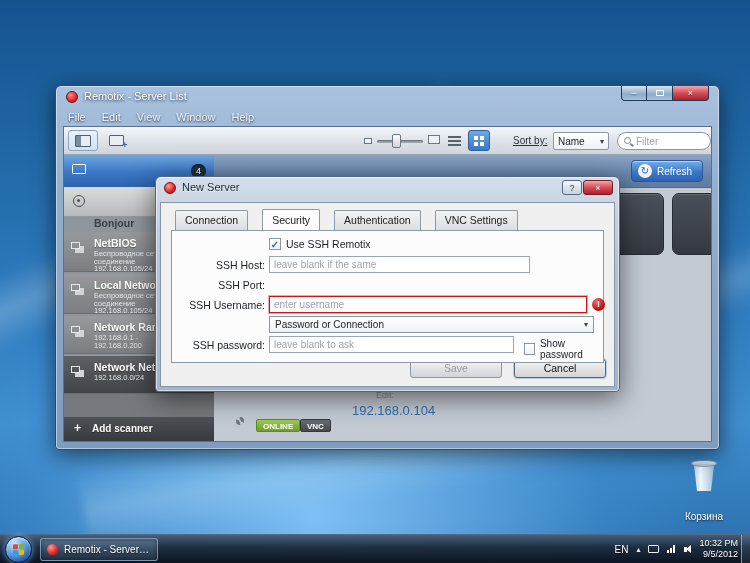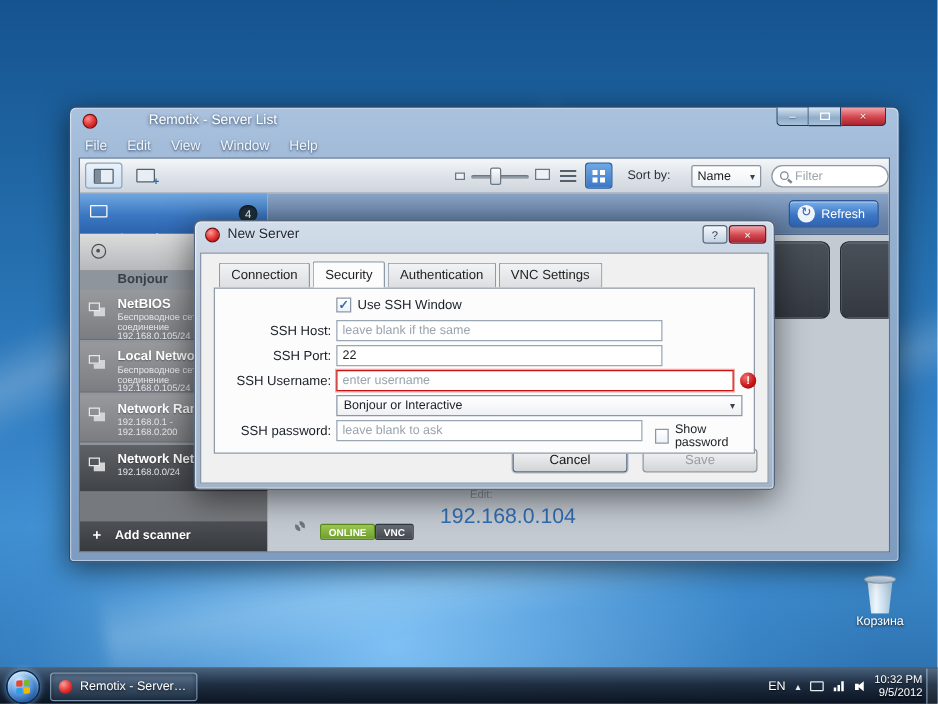--- a/index.html
+++ b/index.html
@@ -19,31 +19,31 @@
   .streak3 { left:80px; top:420px; width:600px; height:80px; transform:rotate(-10deg);
     background:linear-gradient(180deg, transparent, rgba(210,240,255,.25), transparent); }
 
   .recycle-bin { position:absolute; right:14px; top:460px; width:64px; text-align:center; color:#fff; }
   .bin-icon { width:26px; height:32px; margin:0 auto; position:relative; }
   .bin-rim { position:absolute; top:0; left:0; width:26px; height:7px; border-radius:50%;
     background:linear-gradient(180deg,#eaf4fc,#a9c2d6); border:1px solid rgba(90,120,150,.6); }
   .bin-body { position:absolute; top:4px; left:2px; width:22px; height:27px;
     background:linear-gradient(90deg,#b9cfe0,#eef7fe 35%,#cfe2f0 60%,#9db8cc);
     clip-path:polygon(4% 0,96% 0,82% 100%,18% 100%); }
-  .recycle-bin .rb-label { display:block; margin-top:0; font-size:10px; text-shadow:0 1px 2px rgba(0,0,0,.8); }
+  .recycle-bin .rb-label { display:block; margin-top:19px; font-size:10px; text-shadow:0 1px 2px rgba(0,0,0,.8); }
 
   
   .main-window { position:absolute; left:55px; top:85px; width:665px; height:365px;
     background:linear-gradient(180deg,#aac2de 0%, #93afce 30%, #7e9cc0 100%);
     border:1px solid #2d4a6e; border-radius:6px 6px 4px 4px;
     box-shadow:0 5px 22px rgba(0,0,0,.55), inset 0 0 0 1px rgba(255,255,255,.45); }
   .mw-titlebar { position:relative; height:22px; }
   .mw-appicon { position:absolute; left:10px; top:5px; width:12px; height:12px; border-radius:50%;
     background:radial-gradient(circle at 35% 30%, #ff8a8a, #e03030 55%, #8f0f0f); border:1px solid #7a1010; }
-  .mw-title { position:absolute; left:28px; top:4px; font-size:11px; color:#fff; text-shadow:0 1px 3px rgba(10,30,60,.9);margin-left:35px; }
+  .mw-title { position:absolute; left:28px; top:4px; font-size:11px; color:#fff; text-shadow:0 1px 3px rgba(10,30,60,.9); }
   .cap-group { position:absolute; top:0; right:10px; display:flex; }
   .capbtn { height:15px; border:1px solid #1d3a5c; border-top:none; display:flex; align-items:center; justify-content:center;
     font-size:9px; color:#fff; text-shadow:0 1px 1px rgba(0,0,0,.5); }
   .capbtn.min { width:26px; border-radius:0 0 0 4px; background:linear-gradient(180deg,#d5e4f2,#8fabc8 60%,#a9c2da); }
   .capbtn.max { width:26px; border-left:none; background:linear-gradient(180deg,#d5e4f2,#8fabc8 60%,#a9c2da); }
   .capbtn.close { width:36px; border-left:none; border-radius:0 0 4px 0;
     background:linear-gradient(180deg,#f2a6aa,#d4464f 55%,#a8232e); }
   .maxbox { width:8px; height:6px; border:1px solid #fff; display:inline-block; }
   .mw-menubar { position:relative; height:18px; padding-left:12px; display:flex; gap:16px; align-items:center; }
   .menu-item { font-size:11px; color:#f2f7fc; text-shadow:0 1px 2px rgba(10,30,60,.8); }
@@ -65,21 +65,21 @@
   .slider-handle { position:absolute; left:328px; top:7px; width:9px; height:14px; border:1px solid #6a7886; border-radius:2px;
     background:linear-gradient(180deg,#fdfdfd,#cfd6dd); }
   .ic-screen-l { position:absolute; left:364px; top:8px; width:12px; height:9px; border:1px solid #6a7886; background:#eef2f6; }
   .ic-list { width:13px; height:10px;
     background:repeating-linear-gradient(180deg,#55616d 0 2px, transparent 2px 4px); }
   .tbtn.gridsel { border:1px solid #2d5e9e; background:linear-gradient(180deg,#6fa8e6,#3a77c4); }
   .ic-grid { width:10px; height:10px; position:relative; }
   .ic-grid i { position:absolute; width:4px; height:4px; background:#fff; }
   .ic-grid i:nth-child(1){left:0;top:0}.ic-grid i:nth-child(2){right:0;top:0}
   .ic-grid i:nth-child(3){left:0;bottom:0}.ic-grid i:nth-child(4){right:0;bottom:0}
-  .sort-label { position:absolute; left:438px; top:8px; font-size:10px; color:#2a323a; }
+  .sort-label { position:absolute; left:449px; top:8px; font-size:10px; color:#2a323a;text-decoration:underline; }
   .sort-combo { position:absolute; left:489px; top:5px; width:56px; height:18px; border:1px solid #8a97a6; border-radius:2px;
     background:linear-gradient(180deg,#fff,#eef1f4); font-size:10px; color:#1a2026; display:flex; align-items:center; padding:0 4px; }
   .sort-combo .arr { margin-left:auto; font-size:8px; color:#3a4document; color:#3a4450; }
   .filter-box { position:absolute; left:553px; top:5px; width:94px; height:18px; border:1px solid #8a97a6; border-radius:9px;
     background:#fff;padding-left:44px; }
   .mag-icon { position:absolute; left:6px; top:4px; width:7px; height:7px; border:1.5px solid #7a8694; border-radius:50%; }
   .mag-icon::after { content:""; position:absolute; left:5px; top:6px; width:4px; height:1.5px; background:#7a8694; transform:rotate(40deg); }
   .filter-input { position:absolute; left:18px; top:1px; width:70px; height:14px; border:none; outline:none; font-size:10px;
     font-family:"Liberation Sans",sans-serif; color:#333; background:transparent; }
   .filter-input::placeholder { color:#9aa4ae; }
@@ -122,21 +122,21 @@
     background:linear-gradient(180deg,#8aa4c6,#6a86ac 60%,#5f7ba1); border-bottom:1px solid #51688a; }
   .refresh-btn { position:absolute; right:8px; top:5px; height:22px; border-radius:4px; border:1px solid #2a5898;
     background:linear-gradient(180deg,#79aee8,#3c77c6 55%,#2f63b2); color:#fff; font-size:10px;
     display:flex; align-items:center; padding:0 10px 0 6px; box-shadow:inset 0 1px 0 rgba(255,255,255,.5); }
   .refresh-glyph { width:14px; height:14px; border-radius:50%; background:rgba(255,255,255,.92); color:#2f63b2;
     font-size:10px; line-height:14px; text-align:center; margin-right:5px; }
   .tile { position:absolute; top:38px; height:62px; width:142px; border-radius:7px;
     background:linear-gradient(180deg,#4a5059,#343941); border:1px solid #272c33; box-shadow:inset 0 1px 0 rgba(255,255,255,.15); }
   .tile1{left:8px}.tile2{left:158px}.tile3{left:308px}.tile4{left:458px;width:60px}
   .note-label { position:absolute; left:162px; top:235px; font-size:9px; color:#858d96; }
-  .host-link { position:absolute; left:138px; top:248px; font-size:17px; color:#2f6db0; }
+  .host-link { position:absolute; left:138px; top:248px; font-size:13px; color:#2f6db0; }
   .gear-icon { position:absolute; left:22px; top:262px; width:8px; height:8px; border:3px dashed #6e767e; border-radius:50%; }
   .badge-pill { position:absolute; top:264px; height:13px; border-radius:2px; color:#fff; font-size:8px; font-weight:bold;
     line-height:13px; padding:0 6px;text-align:right; }
   .online-badge { left:42px; background:linear-gradient(180deg,#9ecb52,#6f9e2e); border:1px solid #5d8a22; }
   .vnc-badge { left:86px; background:linear-gradient(180deg,#676d74,#454a50); border:1px solid #34383d; }
 
   
   .dialog { position:absolute; left:155px; top:176px; width:465px; height:216px;
     background:linear-gradient(180deg,#d3deea,#b4c3d5 40%,#a3b4c9);
     border:1px solid #55677e; border-radius:6px 6px 4px 4px;
@@ -146,21 +146,21 @@
     background:radial-gradient(circle at 35% 30%, #ff9a9a, #e03030 55%, #8f0f0f); border:1px solid #7a1010; }
   .dlg-title { position:absolute; left:26px; top:4px; font-size:11px; color:#1c2530; text-shadow:0 1px 1px rgba(255,255,255,.7); }
   .dlg-caps { position:absolute; top:3px; right:6px; display:flex; gap:1px; }
   .dlg-capbtn { height:15px; border:1px solid #5a6a7e; border-radius:3px; display:flex; align-items:center; justify-content:center;
     font-size:9px; }
   .dlg-help { width:20px; background:linear-gradient(180deg,#f4f8fc,#c4d2e0); color:#2a3a4c; }
   .dlg-close { width:30px; background:linear-gradient(180deg,#f2a6aa,#d4464f 55%,#a8232e); color:#fff; border-color:#7c1a22; }
   .dlg-client { position:absolute; left:4px; right:4px; top:25px; bottom:4px; background:#f0f0f0; border:1px solid #8796a8; }
   .tabs { position:absolute; left:14px; top:7px; display:flex; }
   .tab { padding:3px 9px 4px; font-size:10.5px; color:#222; border:1px solid #8e9aa8; border-bottom:none;
-    background:linear-gradient(180deg,#f2f3f4,#dcdee1); border-radius:2px 2px 0 0; margin-right:2px; position:relative; }
+    background:linear-gradient(180deg,#f2f3f4,#dcdee1); border-radius:2px 2px 0 0; margin-right:14px; position:relative; }
   .tab.active { background:#fcfcfc; z-index:3; padding-top:4px; margin-top:-1px; }
   .tab-panel { position:absolute; left:10px; right:10px; top:27px; height:133px; background:#fcfcfc; border:1px solid #8e9aa8; z-index:2; }
   .chk-row { position:absolute; left:97px; top:7px; display:flex; align-items:center; }
   .checkbox { width:12px; height:12px; border:1px solid #8a97a6; background:linear-gradient(180deg,#fff,#eef2f6);
     font-size:10px; line-height:11px; text-align:center; color:#2f6db0; font-weight:bold; }
   .chk-label { font-size:10.5px; color:#1a1f26; margin-left:5px; }
   .form-row { position:absolute; left:0; right:0; height:18px; }
   .fr-host{top:25px}.fr-port{top:45px}.fr-user{top:65px}.fr-auth{top:85px}.fr-pass{top:105px}
   .form-label { position:absolute; left:0; width:93px; top:3px; font-size:10.5px; color:#1a1f26; text-align:right; }
   .form-input { position:absolute; left:97px; top:0; width:261px; height:17px; border:1px solid #9aa6b4; background:#fff;
@@ -377,53 +377,52 @@
   <div class="dlg-client">
     <div class="tabs">
       <span class="tab">Connection</span>
       <span class="tab active">Security</span>
       <span class="tab">Authentication</span>
       <span class="tab">VNC Settings</span>
     </div>
     <div class="tab-panel">
       <div class="chk-row">
         <span class="checkbox"><span>✓</span></span>
-        <span class="chk-label">Use SSH Window</span>
+        <span class="chk-label">Use SSH Remotix</span>
       </div>
       <div class="form-row fr-host">
         <span class="form-label">SSH Host:</span>
         <input class="form-input" placeholder="leave blank if the same" style="">
       </div>
       <div class="form-row fr-port">
         <span class="form-label">SSH Port:</span>
-        <input class="form-input" value="22" style="">
       </div>
       <div class="form-row fr-user">
         <span class="form-label">SSH Username:</span>
         <input class="form-input input-error" placeholder="enter username" style="">
         <span class="error-icon">!</span>
       </div>
       <div class="form-row fr-auth">
         <div class="combo">
-          <span>Bonjour or Interactive</span>
+          <span>Password or Connection</span>
           <span class="arr">▾</span>
         </div>
       </div>
       <div class="form-row fr-pass">
         <span class="form-label">SSH password:</span>
         <input class="form-input pass-input" placeholder="leave blank to ask" style="">
         <div class="showpass">
           <span class="checkbox"></span>
           <span class="chk-label">Show password</span>
         </div>
       </div>
     </div>
     <div class="dlg-buttons">
+      <div class="dlg-btn btn-save">Save</div>
       <div class="dlg-btn btn-cancel">Cancel</div>
-      <div class="dlg-btn btn-save">Save</div>
     </div>
   </div>
 </div>
 
 <div class="taskbar">
   <div class="start-orb">
     <span class="flag">
         <i></i>
         <i></i>
         <i></i>

